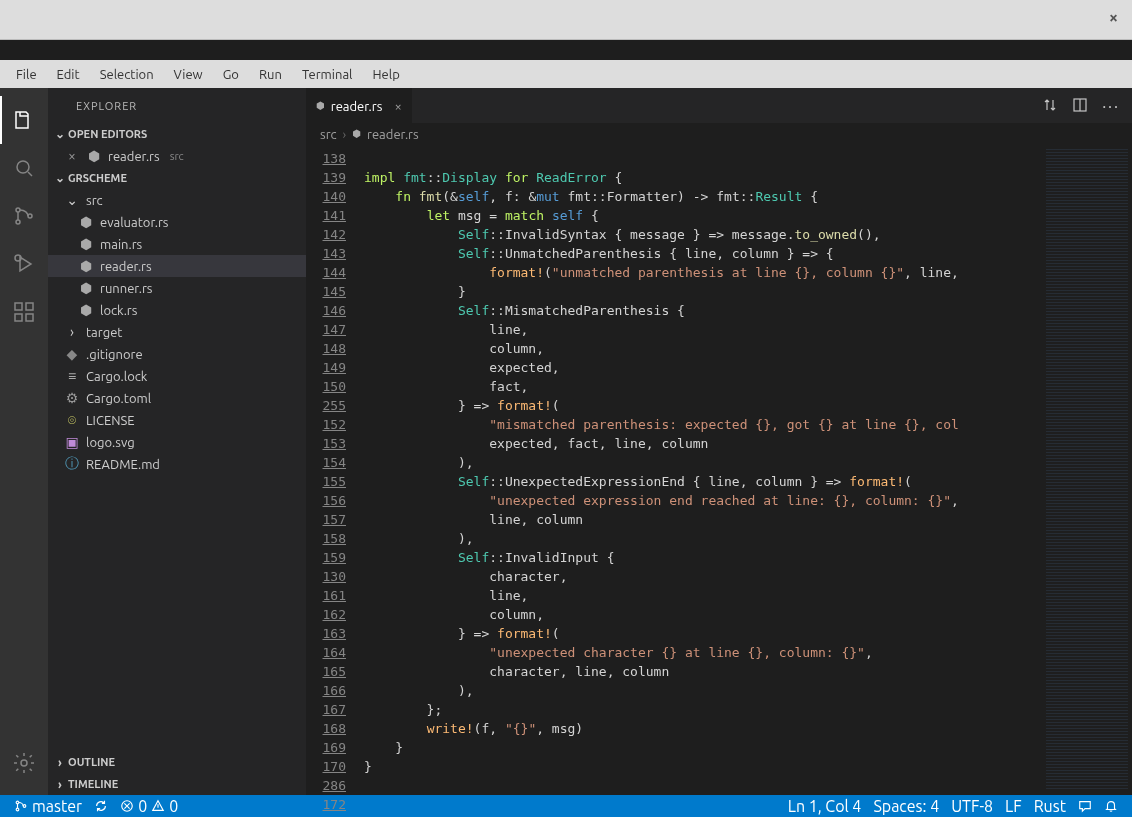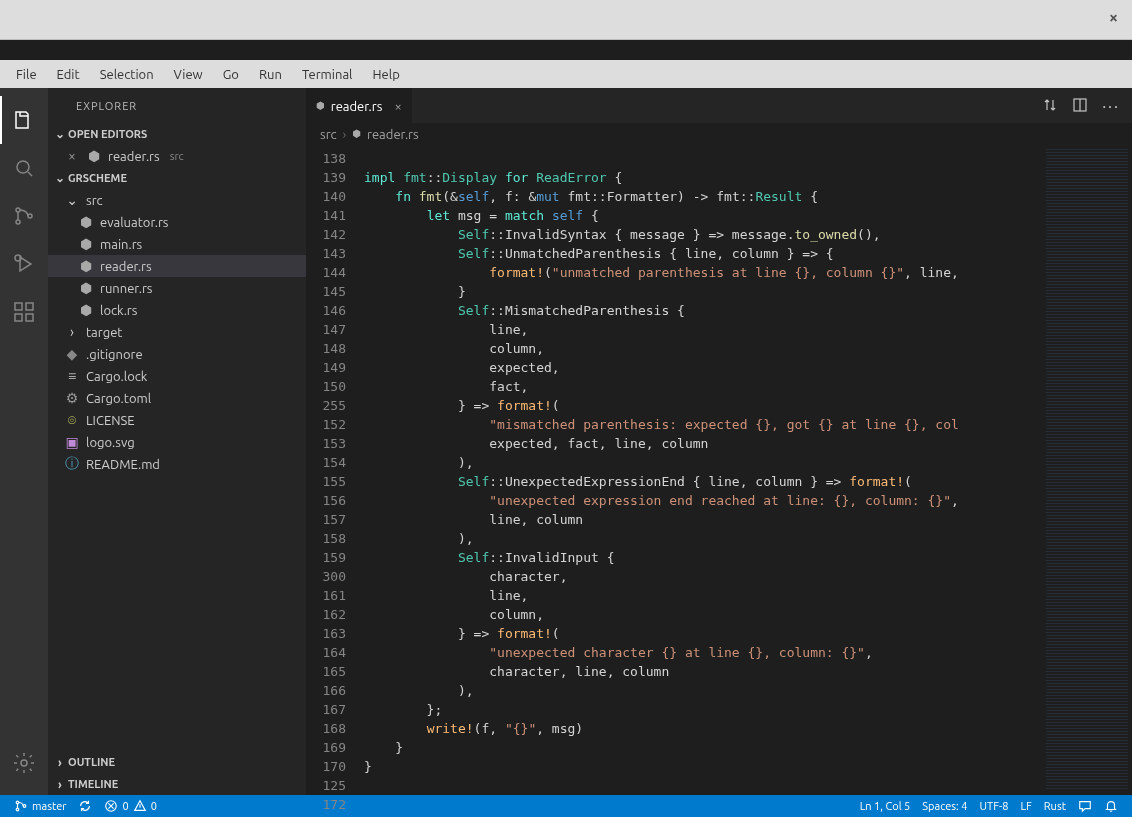--- a/index.html
+++ b/index.html
@@ -80,25 +80,24 @@
   width: 258px;
   background: #252526;
   display: flex;
   flex-direction: column;
   font-size: 13px;
 }
 .sidebar-title {
   height: 35px;
   display: flex;
   align-items: center;
-  padding: 0 16px;
+  padding: 0 28px;
   font-size: 11px;
   letter-spacing: 1px;
   color: #bbbbbb;
-  margin-left: 12px;
 }
 .section-header {
   height: 22px;
   display: flex;
   align-items: center;
   padding: 0 4px;
   font-size: 11px;
   font-weight: bold;
   color: #cccccc;
   cursor: pointer;
@@ -170,20 +169,21 @@
 .gutter {
   width: 58px;
   background: #1e1e1e;
   color: #858585;
   text-align: right;
   padding: 4px 18px 4px 0;
   font-family: "Consolas", "Menlo", monospace;
   font-size: 13px;
   line-height: 19px;
   user-select: none;
+  text-decoration: underline;
 }
 .code {
   flex: 1;
   overflow: hidden;
   padding: 4px 0;
   font-family: "Consolas", "Menlo", monospace;
   font-size: 13px;
   line-height: 19px;
   white-space: pre;
   color: #d4d4d4;
@@ -194,34 +194,34 @@
   position: relative;
 }
 .minimap-inner {
   position:absolute; left:4px; right:4px; top:4px; bottom:4px;
   background: repeating-linear-gradient(
     to bottom,
     #2d3a4a 0px, #2d3a4a 1px, transparent 1px, transparent 3px
   );
   opacity: 0.5;
 }
-.tok-kw { color: #5eead4; }
+.tok-kw { color: #bef264; }
 .tok-type { color: #4ec9b0; }
 .tok-self { color: #569cd6; }
 .tok-str { color: #ce9178; }
 .tok-fn { color: #dcdcaa; }
 .tok-macro { color: #fdba74; }
 .tok-mut { color: #569cd6; }
 .statusbar {
   height: 22px;
   background: #007acc;
   color: #fff;
   display: flex;
   align-items: center;
-  font-size: 11px;
+  font-size: 16px;
   padding: 0 8px;
 }
 .statusbar .item { padding: 0 6px; display: flex; align-items: center; gap: 4px; }
 .statusbar .spacer { flex: 1; }
 .statusbar svg { width: 14px; height: 14px; }
 .sec-footer {
   background: #252526;
 }
 </style>
 </head>
@@ -409,32 +409,32 @@
           <div>150</div>
           <div>255</div>
           <div>152</div>
           <div>153</div>
           <div>154</div>
           <div>155</div>
           <div>156</div>
           <div>157</div>
           <div>158</div>
           <div>159</div>
-          <div>300</div>
+          <div>130</div>
           <div>161</div>
           <div>162</div>
           <div>163</div>
           <div>164</div>
           <div>165</div>
           <div>166</div>
           <div>167</div>
           <div>168</div>
           <div>169</div>
           <div>170</div>
-          <div>125</div>
+          <div>286</div>
           <div>172</div>
         </div>
       <div class="code" id="code"><div> </div><div><span class="tok-kw">impl</span> <span class="tok-type">fmt</span>::<span class="tok-type">Display</span> <span class="tok-kw">for</span> <span class="tok-type">ReadError</span> {</div><div>    <span class="tok-kw">fn</span> <span class="tok-fn">fmt</span>(&amp;<span class="tok-self">self</span>, f: &amp;<span class="tok-mut">mut</span> fmt::Formatter) -&gt; fmt::<span class="tok-type">Result</span> {</div><div>        <span class="tok-kw">let</span> msg = <span class="tok-kw">match</span> <span class="tok-self">self</span> {</div><div>            <span class="tok-type">Self</span>::InvalidSyntax { message } =&gt; message.<span class="tok-fn">to_owned</span>(),</div><div>            <span class="tok-type">Self</span>::UnmatchedParenthesis { line, column } =&gt; {</div><div>                <span class="tok-macro">format!</span>(<span class="tok-str">"unmatched parenthesis at line {}, column {}"</span>, line,</div><div>            }</div><div>            <span class="tok-type">Self</span>::MismatchedParenthesis {</div><div>                line,</div><div>                column,</div><div>                expected,</div><div>                fact,</div><div>            } =&gt; <span class="tok-macro">format!</span>(</div><div>                <span class="tok-str">"mismatched parenthesis: expected {}, got {} at line {}, col</span></div><div>                expected, fact, line, column</div><div>            ),</div><div>            <span class="tok-type">Self</span>::UnexpectedExpressionEnd { line, column } =&gt; <span class="tok-macro">format!</span>(</div><div>                <span class="tok-str">"unexpected expression end reached at line: {}, column: {}"</span>,</div><div>                line, column</div><div>            ),</div><div>            <span class="tok-type">Self</span>::InvalidInput {</div><div>                character,</div><div>                line,</div><div>                column,</div><div>            } =&gt; <span class="tok-macro">format!</span>(</div><div>                <span class="tok-str">"unexpected character {} at line {}, column: {}"</span>,</div><div>                character, line, column</div><div>            ),</div><div>        };</div><div>        <span class="tok-macro">write!</span>(f, <span class="tok-str">"{}"</span>, msg)</div><div>    }</div><div>}</div><div> </div><div><span class="tok-kw">impl</span> <span class="tok-type">Reader</span> {</div></div>
       <div class="minimap">
           <div class="minimap-inner"></div>
         </div>
     </div>
   </div>
 </div>
 
@@ -459,21 +459,21 @@
         <path d="M5 5l6 6M11 5l-6 6"></path>
       </svg>
     <span>0</span>
     <svg viewBox="0 0 16 16" fill="none" stroke="currentColor" stroke-width="1.3">
         <path d="M8 2l6 11H2z"></path>
         <path d="M8 6v4M8 12v0"></path>
       </svg>
     <span>0</span>
   </div>
   <div class="spacer"></div>
-  <div class="item">Ln 1, Col 5</div>
+  <div class="item">Ln 1, Col 4</div>
   <div class="item">Spaces: 4</div>
   <div class="item">UTF-8</div>
   <div class="item">LF</div>
   <div class="item">Rust</div>
   <div class="item">
     <svg viewBox="0 0 16 16" fill="none" stroke="currentColor" stroke-width="1.3">
         <path d="M2 3h12v8H8l-3 3v-3H2z"></path>
       </svg>
   </div>
   <div class="item">

